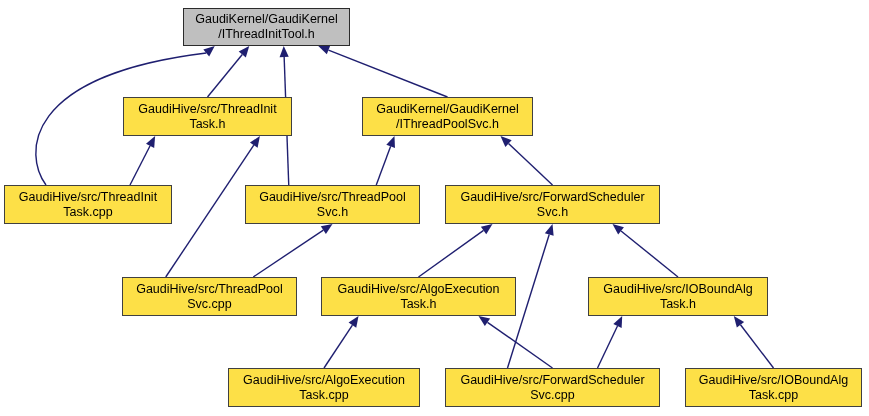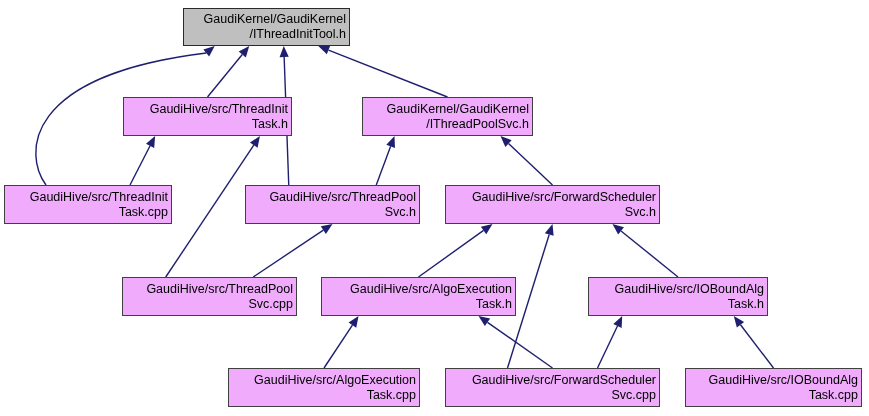--- a/index.html
+++ b/index.html
@@ -22,42 +22,41 @@
     left: 0;
     top: 0;
     width: 869px;
     height: 416px;
     pointer-events: none;
   }
   .graph-node {
     position: absolute;
     box-sizing: border-box;
     border: 1px solid #404040;
-    background: #f0abfc;
+    background: #fde047;
     display: flex;
     align-items: center;
     justify-content: center;
     text-align: center;
     font-size: 12.5px;
     line-height: 15px;
     color: #000000;
     letter-spacing: 0px;
     white-space: pre-line;
     padding: 0 3px;
     z-index: 2;
   }
   .graph-node.root-node {
     background: #bfbfbf;
     border: 1px solid #2b2b2b;
   }
   .node-label {
     display: block;
     width: 100%;
     white-space: pre-line;
-    text-align: right;
   }
 </style>
 </head>
 <body>
 
 <div id="graph-canvas">
   <svg id="edge-layer" viewBox="0 0 869 416" width="869" height="416" xmlns="http://www.w3.org/2000/svg">
       <g>
         <path d="M 46 185 C 24 155 22 75.5 206.23990044521577 52.99415538502346" stroke="#1f1f70" stroke-width="1.4" fill="none"></path>
         <polygon points="214.73,46 209.16472906077104,56.54456065338778 203.3150718296605,49.443750116659146" fill="#1f1f70"></polygon>

